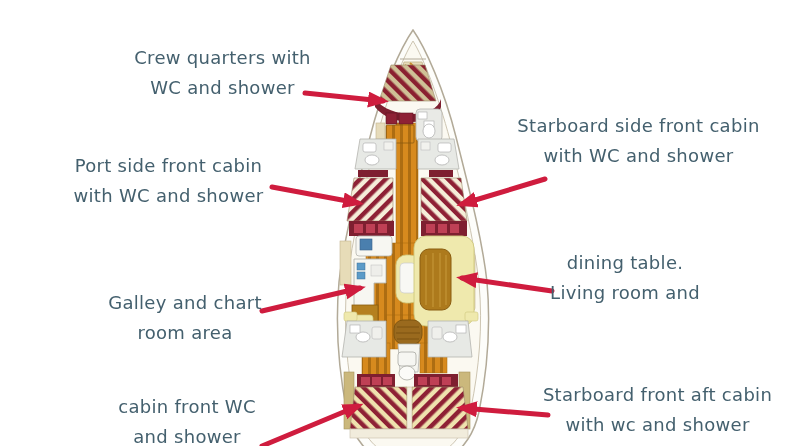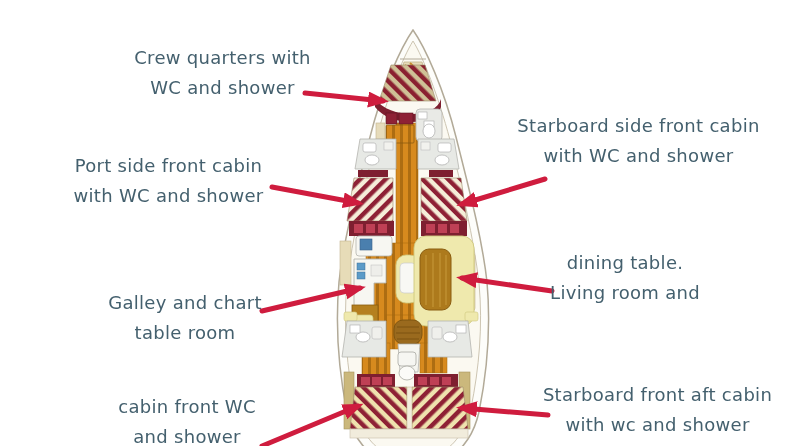--- a/index.html
+++ b/index.html
@@ -238,21 +238,21 @@
   <div class="label l2">
     <span>Starboard side front cabin</span>
     <span>with WC and shower</span>
   </div>
   <div class="label l3">
     <span>Port side front cabin</span>
     <span>with WC and shower</span>
   </div>
   <div class="label l4">
     <span>Galley and chart</span>
-    <span>table room</span>
+    <span>room area</span>
   </div>
   <div class="label l5">
     <span>dining table.</span>
     <span>Living room and</span>
   </div>
   <div class="label l6">
     <span>cabin front WC</span>
     <span>and shower</span>
   </div>
   <div class="label l7">

